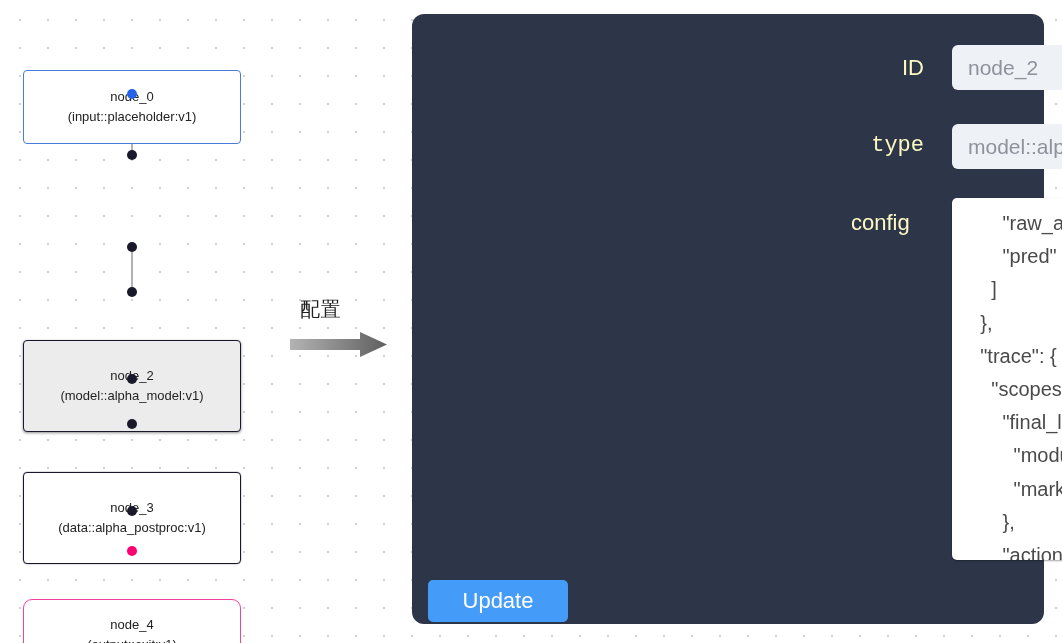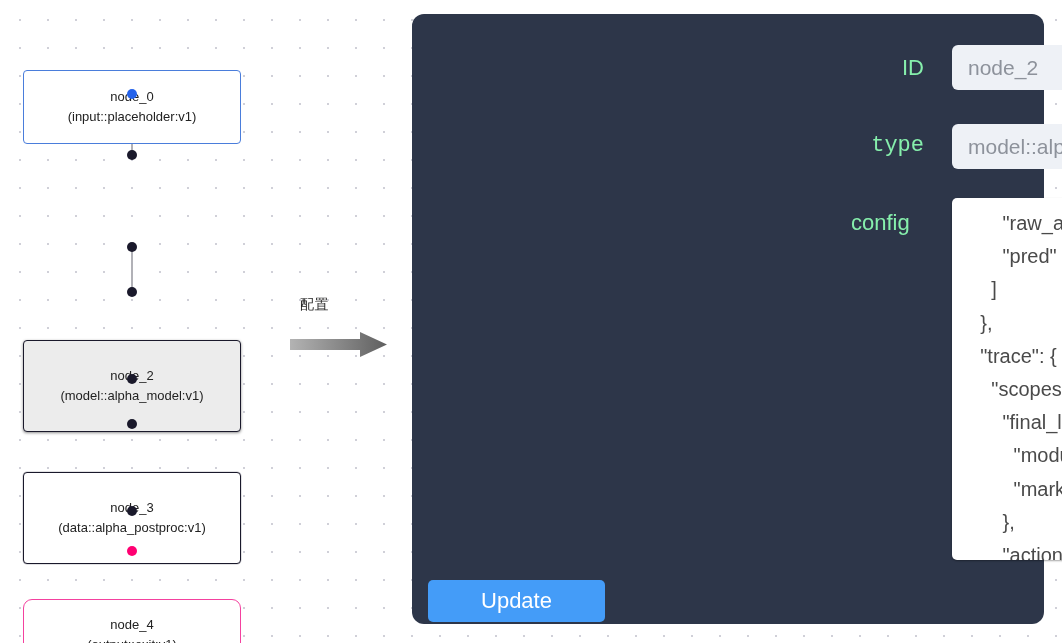--- a/index.html
+++ b/index.html
@@ -86,21 +86,21 @@
   #arrow-group {
     position: absolute;
     left: 290px;
     top: 296px;
     width: 104px;
     height: 64px;
   }
   #arrow-caption {
     position: absolute;
     left: 10px; top: 0;
-    font-size: 14px;
+    font-size: 20px;
     color: #1f1f1f;
     font-family: Liberation Sans, sans-serif;
     letter-spacing: 0.5px;
   }
   #arrow-shape {
     position: absolute;
     left: 0; top: 36px;
   }
 
   
@@ -110,21 +110,21 @@
     top: 14px;
     width: 632px;
     height: 610px;
     background: #2d3649;
     border-radius: 12px;
     z-index: 5;
   }
 
   .field-label {
     position: absolute;
-    color: #86efac;
+    color: #fef9c3;
     font-size: 22px;
     text-align: right;
     font-family: "Liberation Sans", sans-serif;
   }
 
   .field-input {
     position: absolute;
     background: #eef1f6;
     border: none;
     border-radius: 6px;
@@ -169,21 +169,21 @@
     font-family: "Liberation Sans", sans-serif;
     padding: 9px 6px 0 6px;
     white-space: pre;
     overflow: hidden;
   }
 
   #update-button {
     position: absolute;
     left: 16px;
     top: 566px;
-    width: 177px;
+    width: 140px;
     height: 42px;
     background: #449cf8;
     color: #ffffff;
     font-size: 22px;
     font-family: "Liberation Sans", sans-serif;
     border: none;
     border-radius: 5px;
     cursor: pointer;
     text-align: center;
     line-height: 42px;

